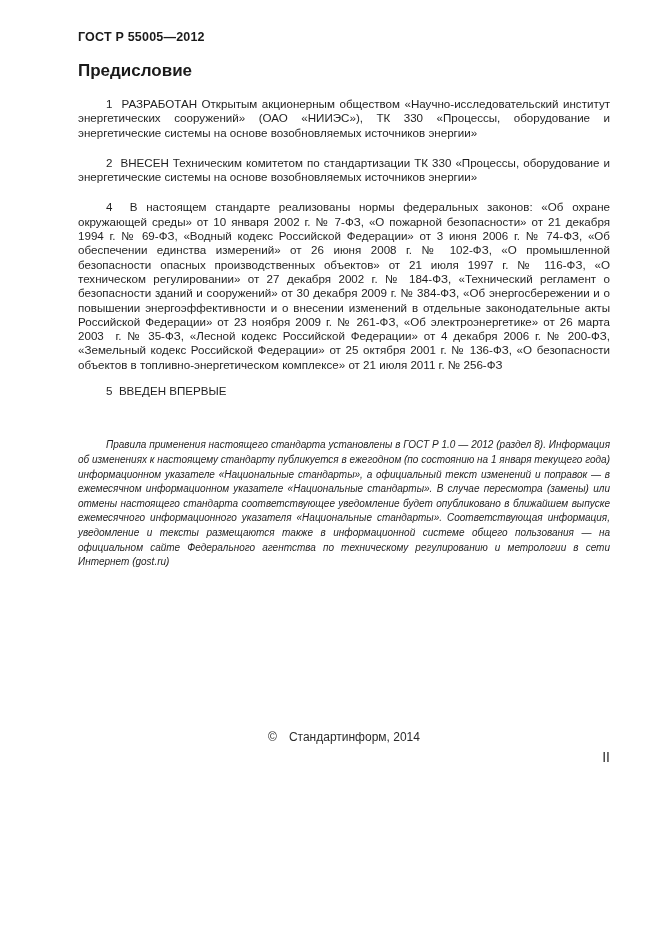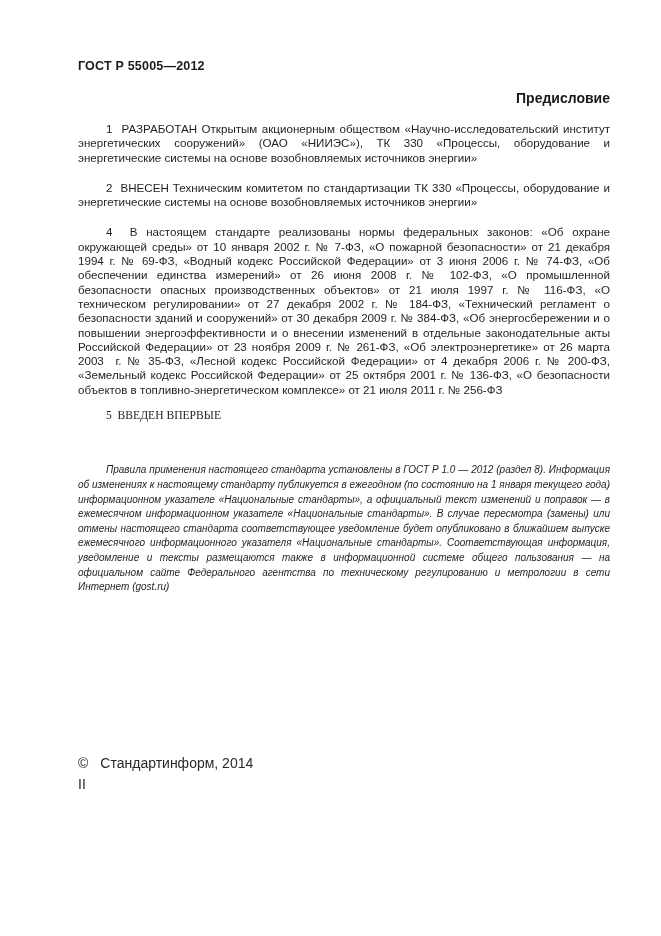--- a/index.html
+++ b/index.html
@@ -9,72 +9,72 @@
   }
   .page {
     position: relative;
     width: 661px;
     height: 936px;
     box-sizing: border-box;
     margin: 0 auto;
     background: #ffffff;
     color: #1f1f1f;
     font-family: "Liberation Sans", sans-serif;
-    padding: 59px 51px 0 78px;
+    padding: 30px 51px 0 78px;
     overflow: hidden;
   }
   .doc-code {
     font-size: 12.5px;
     font-weight: bold;
     letter-spacing: 0.2px;
     color: #1a1a1a;
   }
   .heading {
-    font-size: 14px;
+    font-size: 17px;
     font-weight: bold;
-    text-align: right;
+    text-align: left;
     margin: 17px 0 16px 0;
     color: #1a1a1a;
   }
   .para {
     font-size: 11.6px;
     line-height: 14.3px;
     text-align: justify;
     text-indent: 28px;
     margin: 16px 0 12px 0;
   }
   .para.last-item {
     margin-top: 4px;
-    font-family: Liberation Serif, serif;
   }
   .note {
     font-size: 10px;
     line-height: 14.6px;
     font-style: italic;
     text-align: justify;
     text-indent: 28px;
     margin: 40px 0 0 0;
   }
   .copyright {
     margin-top: 160px;
-    text-align: left;
-    font-size: 14px;
+    text-align: center;
+    font-size: 12px;
     color: #2a2a2a;
   }
   .copyright .sym {
     display: inline-block;
     margin-right: 12px;
   }
   .restriction {
     margin: 18px 0 0 0;
   }
   .page-number {
     font-size: 14px;
     margin-top: 5px;
     color: #2a2a2a;
+    text-align: right;
   }
 </style>
 </head>
 <body>
 
 <div class="page">
 
   <div class="doc-code">ГОСТ Р 55005—2012</div>
 
   <h1 class="heading">Предисловие</h1>

